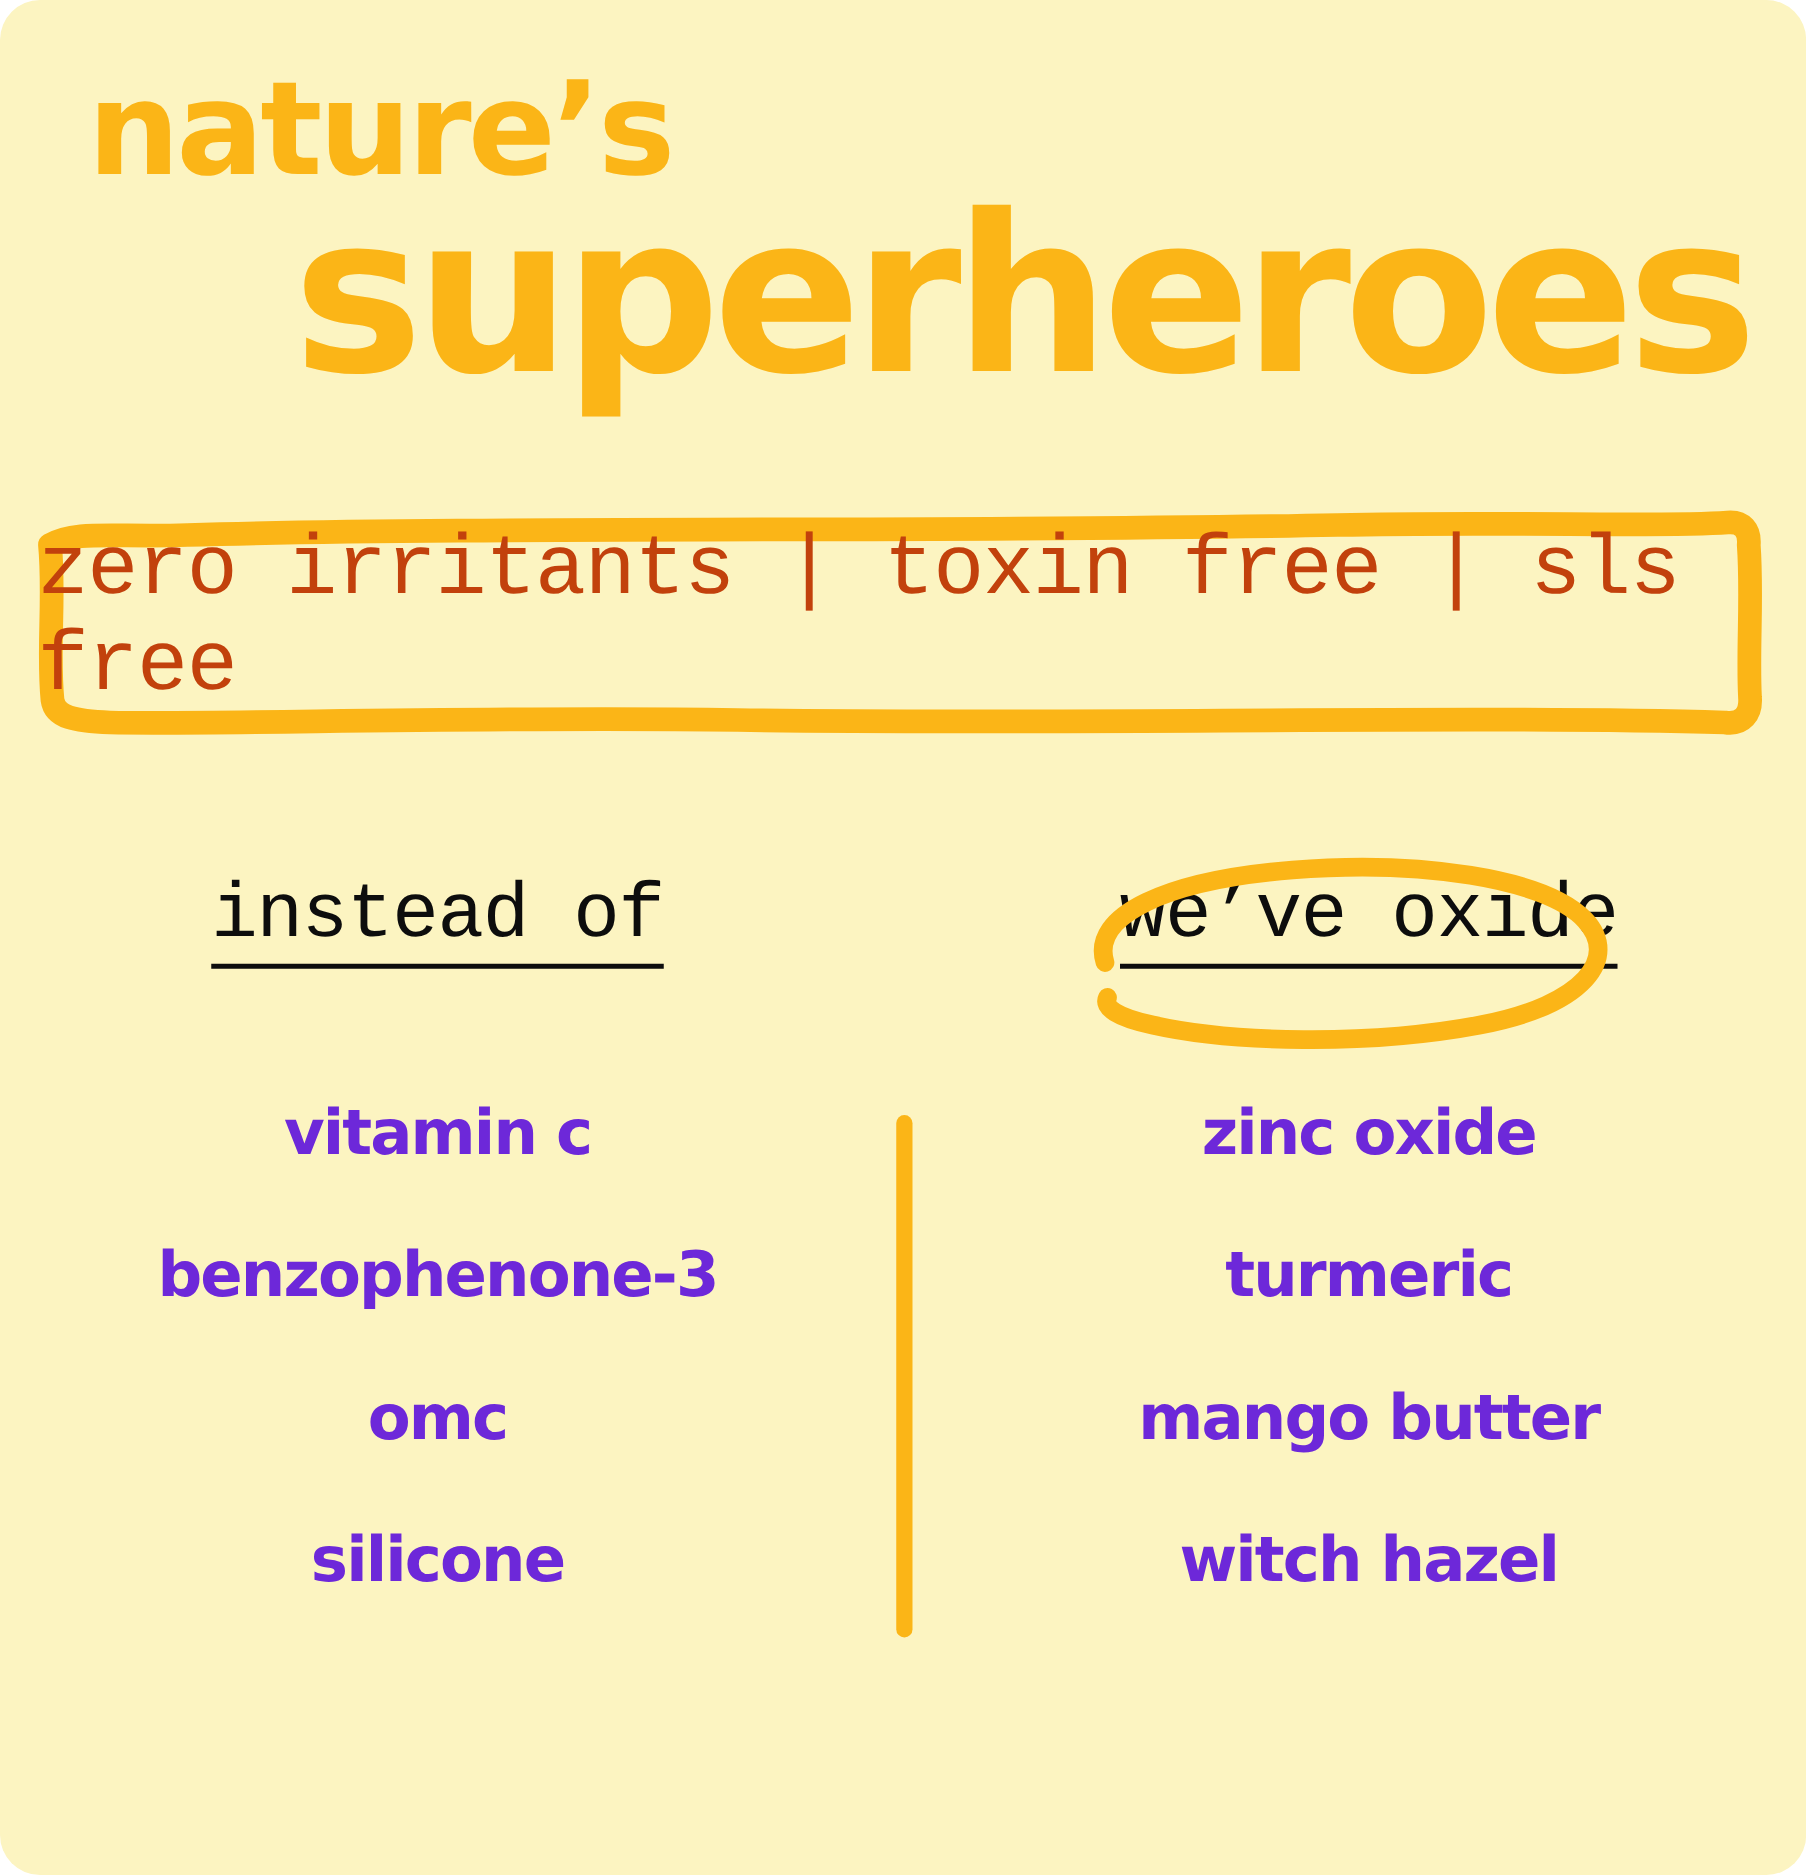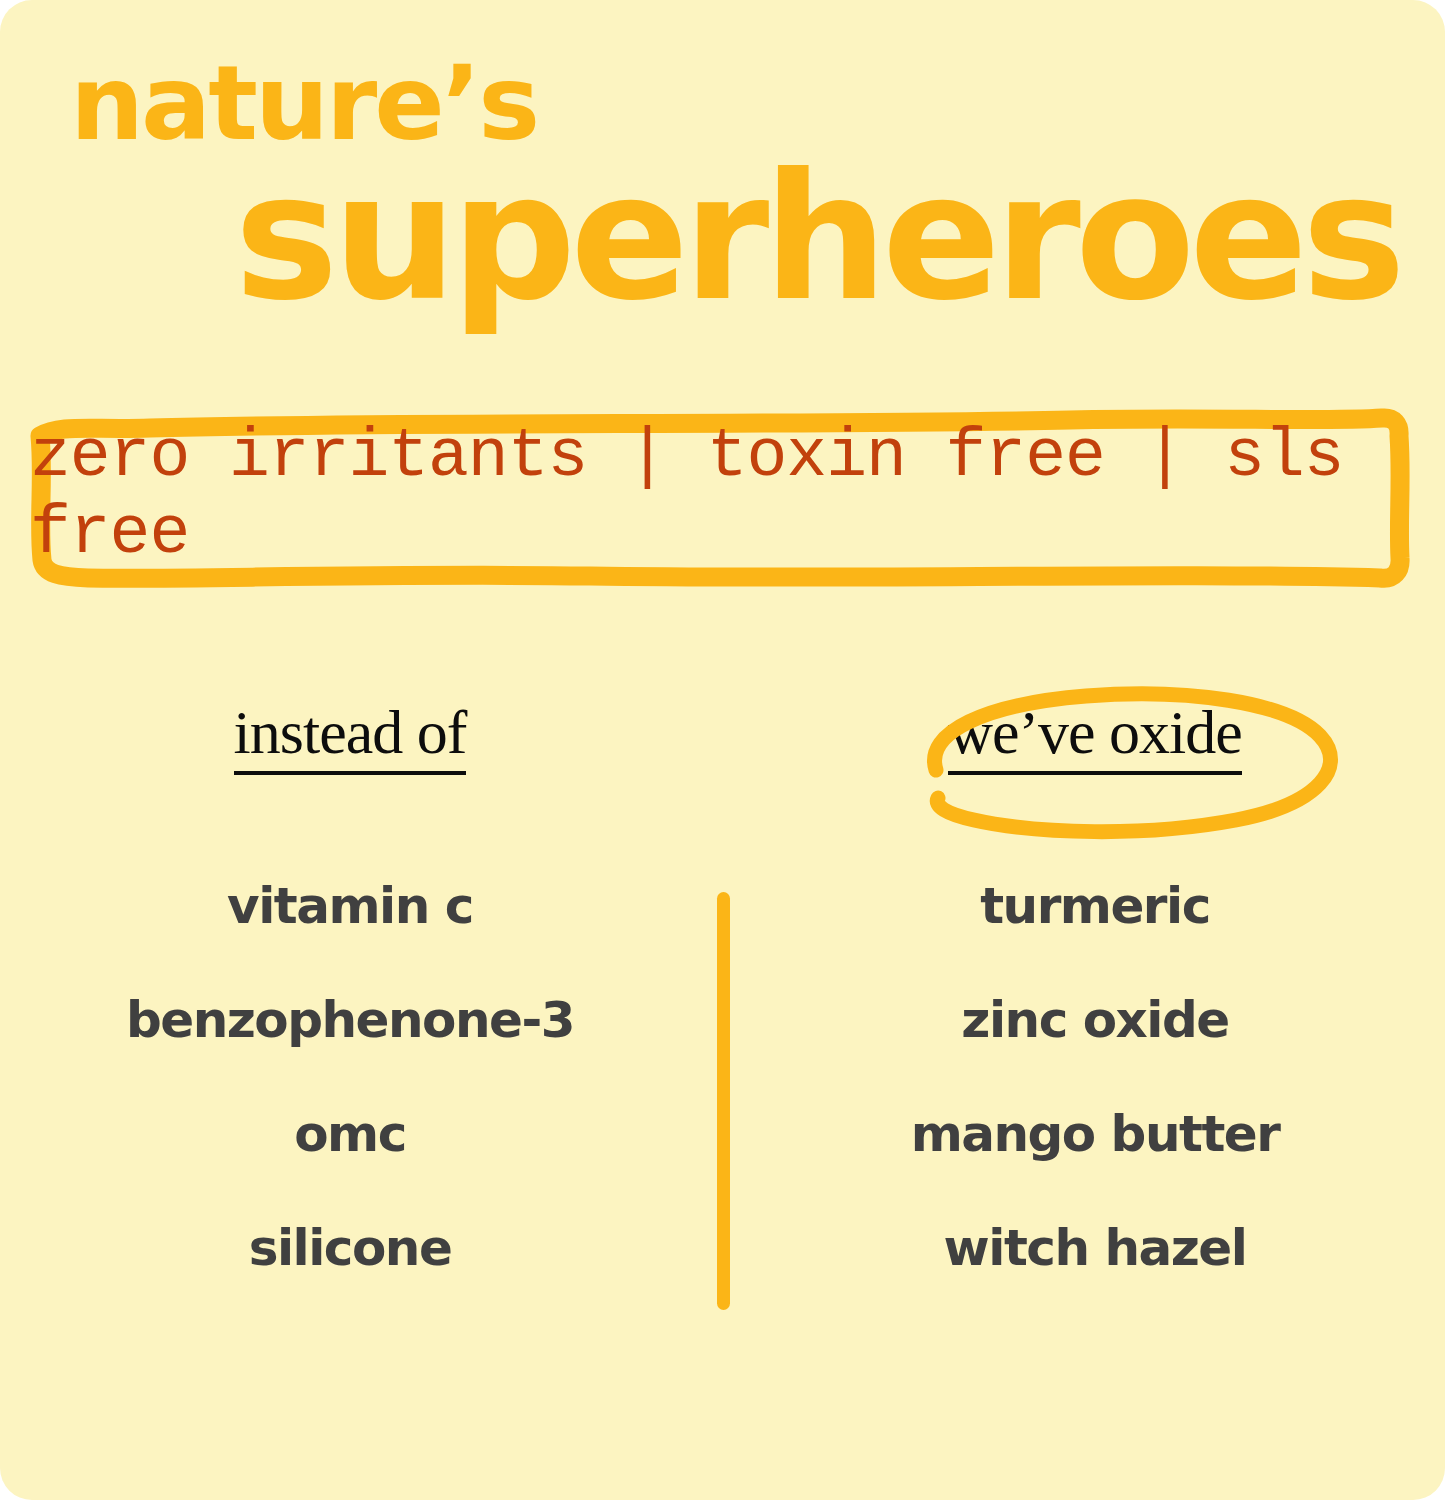--- a/index.html
+++ b/index.html
@@ -104,21 +104,21 @@
     top: 0;
     width: 660px;
     text-align: center;
   }
   .col-left  { left: 20px; }
   .col-right { left: 765px; }
 
   .col-head {
     position: relative;
     display: inline-block;
-    font-family: Liberation Serif, serif;
+    font-family: Liberation Mono, monospace;
     font-weight: 400;
     font-size: 62px;
     letter-spacing: -1px;
     color: #0d0d0d;
     border-bottom: 4px solid #0d0d0d;
     padding-bottom: 6px;
     line-height: 1.05;
   }
 
   .col-head-wrap {
@@ -140,21 +140,21 @@
     margin: 0;
     padding: 0;
     list-style: none;
     margin-top: 74px;
   }
   .items li {
     font-family: "DejaVu Sans", sans-serif;
     font-weight: 700;
     font-size: 50px;
     letter-spacing: -1.5px;
-    color: #404040;
+    color: #6d28d9;
     height: 114px;
     line-height: 114px;
     white-space: nowrap;
   }
 
   .divider {
     position: absolute;
     left: 717px;
     top: 192px;
     width: 13px;
@@ -205,21 +205,21 @@
     <div class="col col-right">
       <div class="col-head-wrap">
         <div class="col-head">we’ve oxide</div>
         <svg class="circle-annot" viewBox="0 0 470 170">
           <path d="M40,96 C28,58 90,30 190,22 C290,14 392,28 424,62
                    C452,92 424,130 340,146 C250,163 140,160 78,146
                    C50,140 38,132 42,124" fill="none" stroke="#FBB517" stroke-width="15" stroke-linecap="round" stroke-linejoin="round"></path>
         </svg>
       </div>
       <ul class="items">
+        <li>zinc oxide</li>
         <li>turmeric</li>
-        <li>zinc oxide</li>
         <li>mango butter</li>
         <li>witch hazel</li>
       </ul>
     </div>
 
   </div>
 </div>
 
 </body></html>

